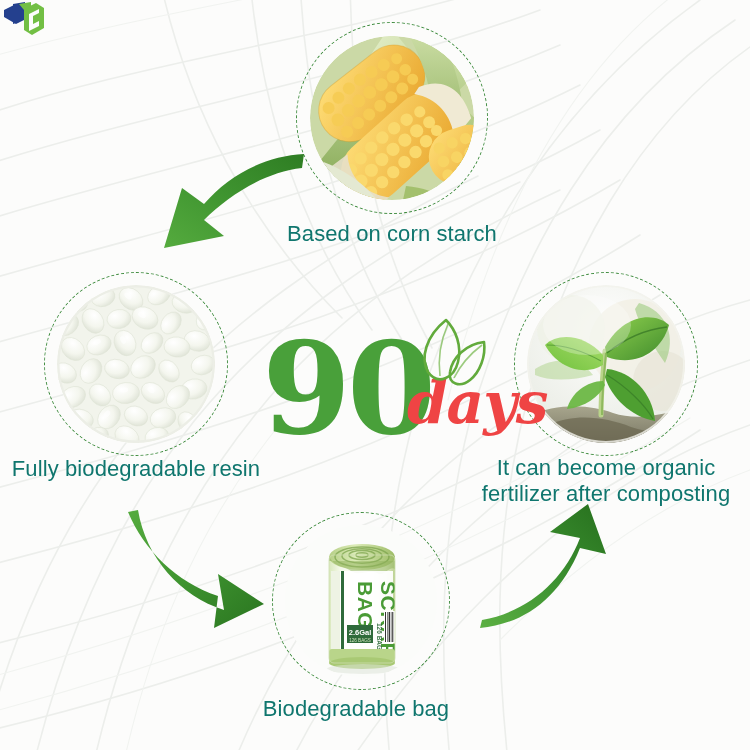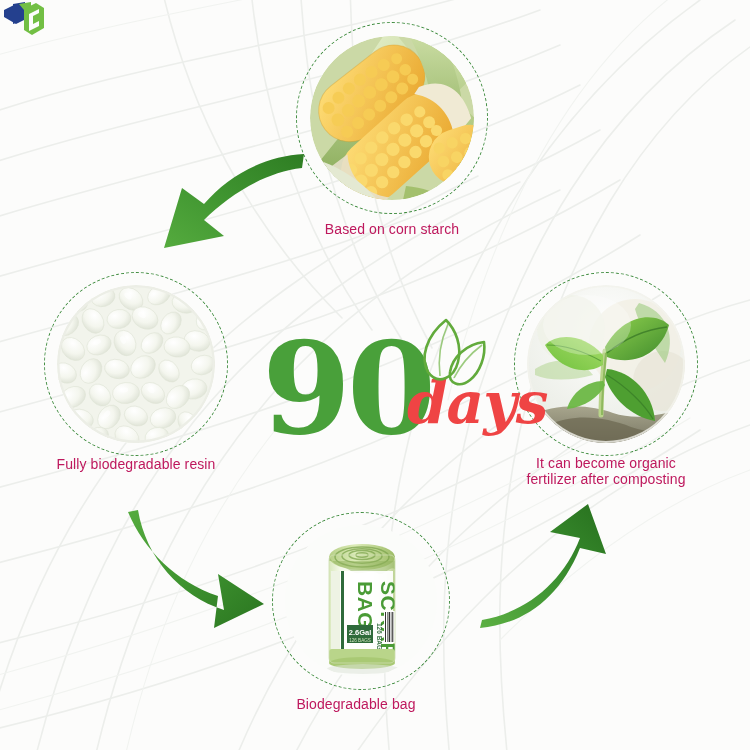--- a/index.html
+++ b/index.html
@@ -29,22 +29,22 @@
     box-sizing:border-box;
   }
   .photo{
     position:absolute;border-radius:50%;overflow:hidden;
     background:#fff;
   }
   .photo svg{display:block;width:100%;height:100%;}
 
   .caption{
     position:absolute;z-index:20;
-    color:#be185d;
-    font-size:14px;
+    color:#0f766e;
+    font-size:22px;
     line-height:1.16;
     letter-spacing:.1px;
     text-align:center;
     white-space:pre-line;
     font-family:"Liberation Sans", sans-serif;
   }
 
   
   #center-block{position:absolute;z-index:25;left:262px;top:316px;width:236px;height:140px;}
   #ninety{

